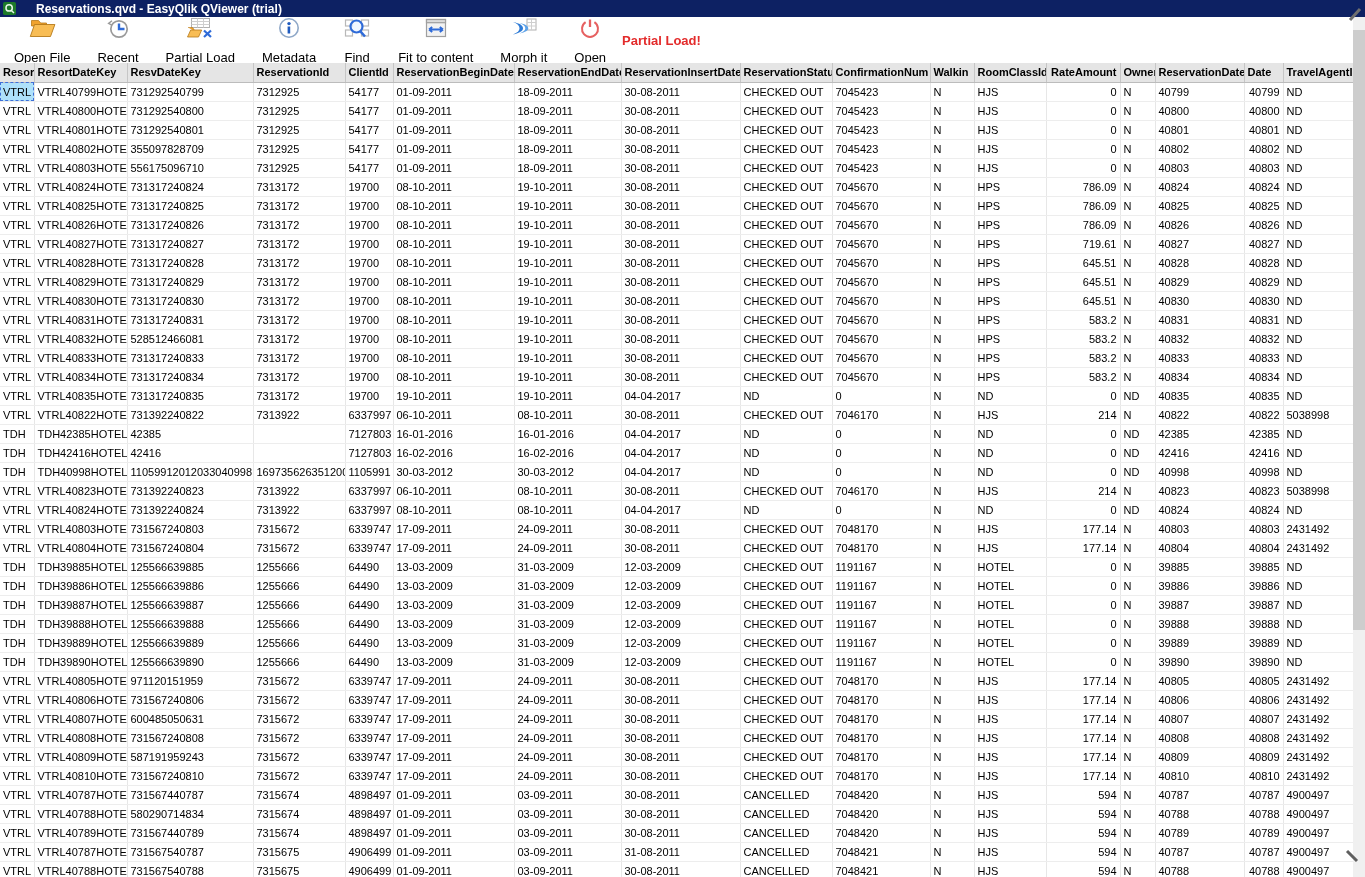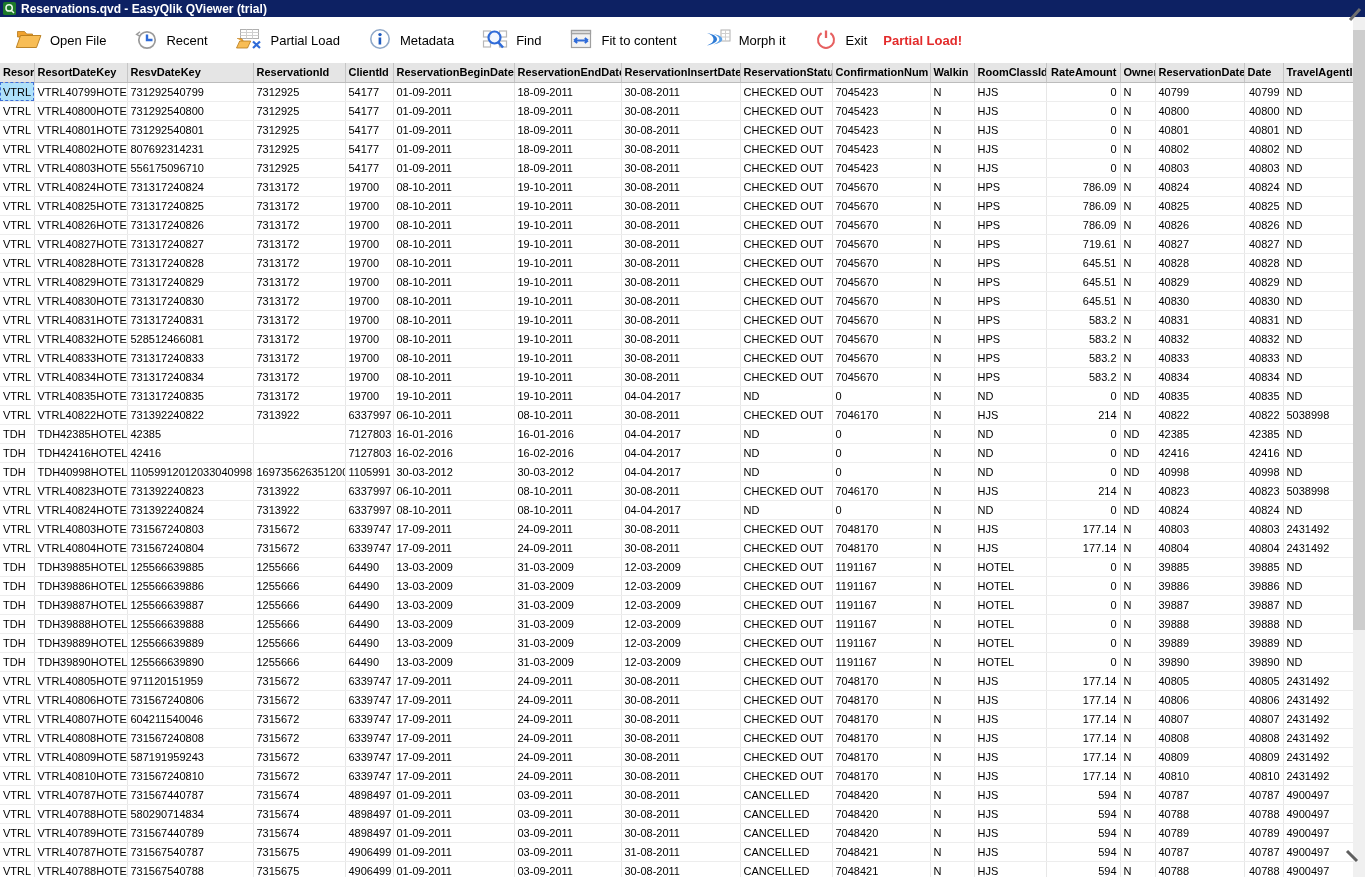--- a/index.html
+++ b/index.html
@@ -2,29 +2,29 @@
 <html><head>
 <meta charset="utf-8">
 <style>
   * { box-sizing: border-box; margin: 0; padding: 0; }
   html,body { width:1365px; height:877px; overflow:hidden; background:#fff;
     font-family:"Liberation Sans", sans-serif; }
   .app { position:relative; width:1365px; height:877px; }
 
   
   .titlebar { height:17px; background:#0d2163; color:#fff; display:flex;
-    align-items:center; gap:5px; padding-left:3px; font-size:12px; font-weight:bold; }
+    align-items:center; gap:20px; padding-left:3px; font-size:12px; font-weight:bold; }
   .titlebar .app-icon { display:flex; align-items:center; }
 
   
   .toolbar { height:46px; background:#fff; display:flex; align-items:center;
     padding-left:14px; }
   .tb-items { display:flex; align-items:center; gap:27px; }
   .tbtn { display:flex; align-items:center; gap:7px; font-size:13px; color:#000;
-    cursor:default; white-space:nowrap; }
+    cursor:default; white-space:nowrap;flex-direction:column; }
   .tb-warning { margin-left:16px; font-size:13px; font-weight:bold; }
 
   
   .grid-wrap { position:relative; width:1353px; }
   table { border-collapse:collapse; table-layout:fixed; width:1353px; }
   th { background:#e5e5e5; font-size:11px; font-weight:bold; text-align:left;
     height:19px; padding:1px 3px; border-right:1px solid #c6c6c6;
     border-bottom:1px solid #bcbcbc; white-space:nowrap; overflow:hidden; }
   td { font-size:11px; height:19px; padding:1px 3px; border-right:1px solid #e7e7e7;
     border-bottom:1px solid #ededed; white-space:nowrap; overflow:hidden; color:#000; }
@@ -123,21 +123,21 @@
               <path d="M3 6c4.5 1.8 6.5 3.6 6.5 6.2S7.5 16.6 3 18.4c6.8-1.4 10-3.5 10-6.2S9.8 7.4 3 6z" fill="#2e7bd6"></path>
               <path d="M9.5 7c4 1.6 5.8 3.2 5.8 5.2s-1.8 3.6-5.8 5.2c6-1.2 8.8-3 8.8-5.2S15.5 8.2 9.5 7z" fill="#5da2e8"></path>
             </svg></span>
           <span>Morph it</span>
         </div>
         <div class="tbtn">
           <span><svg width="26" height="24" viewBox="0 0 26 24">
               <path d="M13 3.5v7.5" stroke="#e66060" stroke-width="2.3" fill="none"></path>
               <path d="M8.6 6.2a8 8 0 1 0 8.8 0" fill="none" stroke="#e66060" stroke-width="2"></path>
             </svg></span>
-          <span>Exit</span>
+          <span>Open</span>
         </div>
       </div>
     <span class="tb-warning" style="color: rgb(227, 43, 43);">Partial Load!</span>
   </div>
 
   <div class="grid-wrap">
     <table id="grid-table">
         <colgroup>
           <col style="width: 34px;">
           <col style="width: 93px;">
@@ -232,21 +232,21 @@
             <td>HJS</td>
             <td class="num">0</td>
             <td>N</td>
             <td>40801</td>
             <td class="num">40801</td>
             <td>ND</td>
           </tr>
           <tr>
             <td>VTRL</td>
             <td>VTRL40802HOTEL</td>
-            <td>807692314231</td>
+            <td>355097828709</td>
             <td>7312925</td>
             <td>54177</td>
             <td>01-09-2011</td>
             <td>18-09-2011</td>
             <td>30-08-2011</td>
             <td>CHECKED OUT</td>
             <td>7045423</td>
             <td>N</td>
             <td>HJS</td>
             <td class="num">0</td>
@@ -802,21 +802,21 @@
             <td>HJS</td>
             <td class="num">177.14</td>
             <td>N</td>
             <td>40806</td>
             <td class="num">40806</td>
             <td>2431492</td>
           </tr>
           <tr>
             <td>VTRL</td>
             <td>VTRL40807HOTEL</td>
-            <td>604211540046</td>
+            <td>600485050631</td>
             <td>7315672</td>
             <td>6339747</td>
             <td>17-09-2011</td>
             <td>24-09-2011</td>
             <td>30-08-2011</td>
             <td>CHECKED OUT</td>
             <td>7048170</td>
             <td>N</td>
             <td>HJS</td>
             <td class="num">177.14</td>

